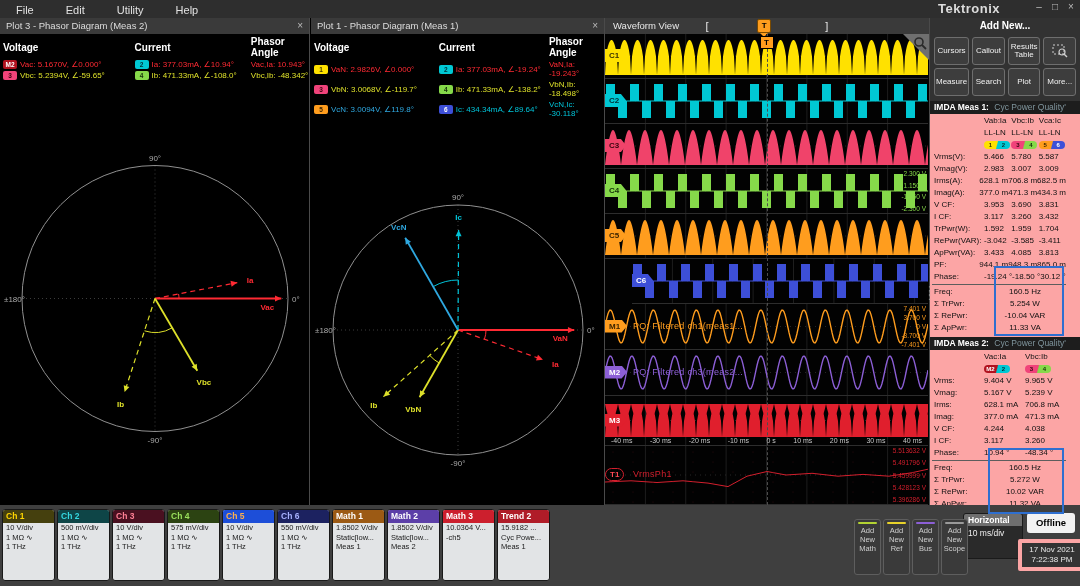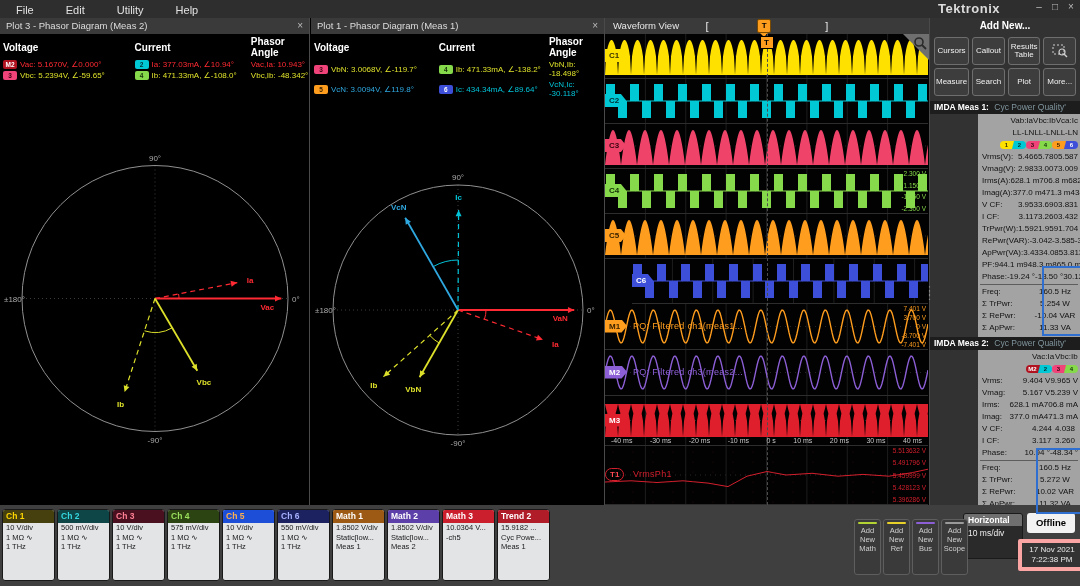--- a/index.html
+++ b/index.html
@@ -49,21 +49,21 @@
   #divider-dots{position:absolute;left:924px;top:270px;color:#8a8a8a;font-size:11px;line-height:5px;z-index:6;}
   
   #sidebar{position:absolute;left:930px;top:0;width:150px;height:487px;background:#323232;}
   #addnew{height:14px;text-align:center;color:#fff;font-size:10px;font-weight:bold;padding-top:2px;}
   #sb-btns{display:grid;grid-template-columns:repeat(4,1fr);gap:3px;padding:3px 4px 5px 4px;}
   .sbtn{height:24px;background:#3d3d3d;border:1px solid #6e6e6e;border-radius:3px;color:#f0f0f0;font-size:8px;
         display:flex;align-items:center;justify-content:center;text-align:center;line-height:8.5px;padding:1px;}
   .meas-header{height:13px;background:#1d1d1d;font-size:8.5px;line-height:13px;padding-left:4px;white-space:nowrap;overflow:hidden;}
   .meas-header .t1{color:#fff;font-weight:bold;}
   .meas-header .t2{color:#7f949c;margin-left:3px;}
-  .meas-body{background:#a3a3a3;color:#111;font-size:8px;position:relative;padding:1px 2px 3px 2px;margin-left:48px;}
+  .meas-body{background:#fca5a5;color:#111;font-size:8px;position:relative;padding:1px 14px 3px 2px;}
   .mrow{display:flex;line-height:12px;height:12px;}
   .mhead{font-weight:normal;}
   .mlabel{width:50px;padding-left:2px;white-space:nowrap;}
   .mval{flex:1;white-space:nowrap;}
   .msep{border-top:1px solid #5d5d5d;margin:1px 0;}
   .msum-val{flex:1;text-align:center;white-space:nowrap;}
   .pill{display:inline-block;width:26px;height:8px;border-radius:4px;font-size:6px;font-weight:bold;line-height:8px;
         position:relative;overflow:hidden;vertical-align:middle;}
   .pill span{position:absolute;top:0;width:50%;text-align:center;}
   .hl-box{position:absolute;border:2px solid #2e6fd0;pointer-events:none;z-index:4;}
@@ -612,20 +612,31 @@
       <div class="plot-panel" style="left: 311px; width: 294px;">
         <div class="ptitle"><span>Plot 1 - Phasor Diagram (Meas 1)</span><span class="pclose">×</span></div>
         <div class="ptable">
           <div class="hrow">
             <span class="c-v">Voltage</span>
             <span class="c-i">Current</span>
             <span class="c-a">Phasor Angle</span>
           </div>
           <div class="drow">
             <span class="c-v">
+              <span class="mbadge" style="background: rgb(255, 225, 0); color: rgb(64, 56, 0);">1</span>
+              <span style="color: rgb(255, 42, 51);">VaN: 2.9826V, ∠0.000°</span>
+            </span>
+            <span class="c-i">
+              <span class="mbadge" style="background: rgb(0, 200, 212); color: rgb(0, 48, 56);">2</span>
+              <span style="color: rgb(255, 42, 51);">Ia: 377.03mA, ∠-19.24°</span>
+            </span>
+            <span class="c-a" style="color: rgb(255, 42, 51);">VaN,Ia: -19.243°</span>
+          </div>
+          <div class="drow">
+            <span class="c-v">
               <span class="mbadge" style="background: rgb(240, 67, 122); color: rgb(56, 5, 15);">3</span>
               <span style="color: rgb(221, 224, 42);">VbN: 3.0068V, ∠-119.7°</span>
             </span>
             <span class="c-i">
               <span class="mbadge" style="background: rgb(134, 217, 74); color: rgb(21, 48, 10);">4</span>
               <span style="color: rgb(221, 224, 42);">Ib: 471.33mA, ∠-138.2°</span>
             </span>
             <span class="c-a" style="color: rgb(221, 224, 42);">VbN,Ib: -18.498°</span>
           </div>
           <div class="drow">

